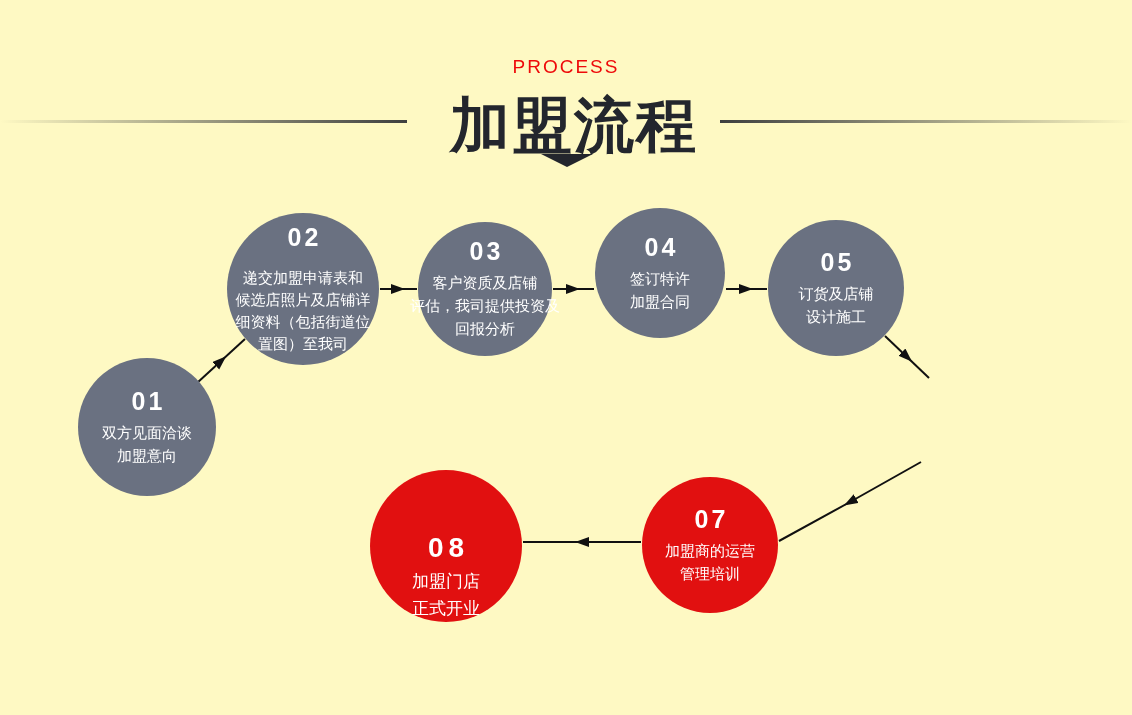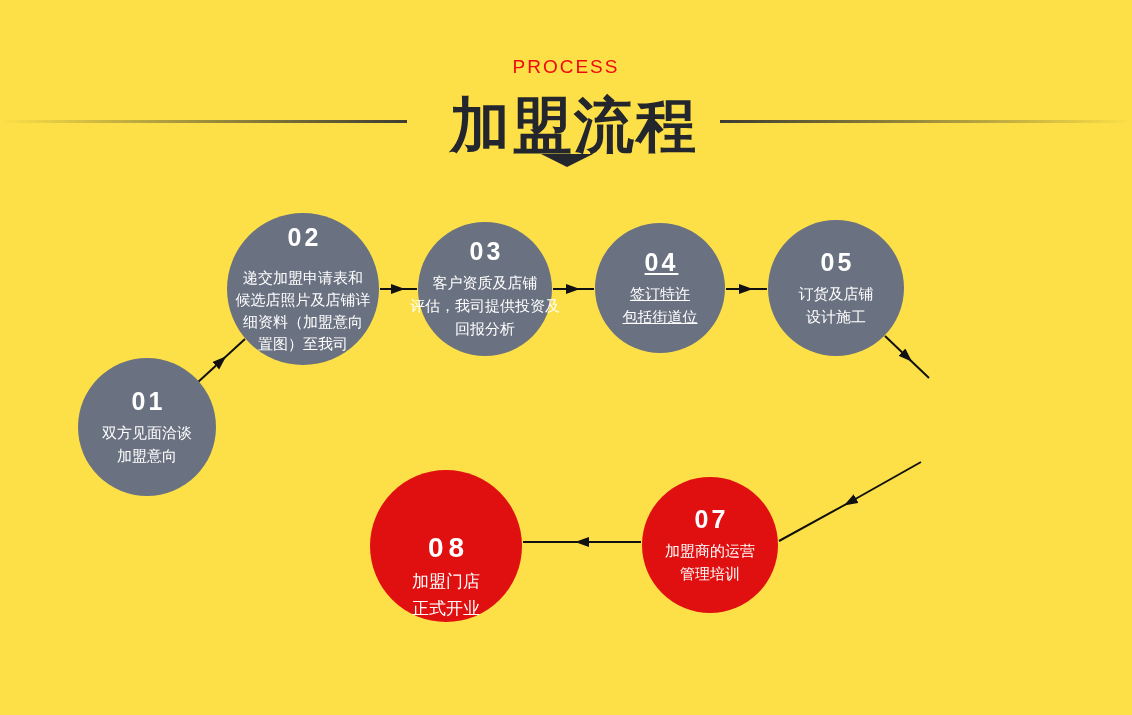--- a/index.html
+++ b/index.html
@@ -2,21 +2,21 @@
 <html><head>
 <meta charset="utf-8">
 <style>
   html, body { margin: 0; padding: 0; background: #ffffff; }
   body { font-family: "Liberation Sans", "DejaVu Sans", sans-serif; }
 
   .page {
     position: relative;
     width: 1132px;
     height: 715px;
-    background: #fde047;
+    background: #fef9c3;
     overflow: hidden;
   }
 
   
   .eyebrow {
     position: absolute;
     top: 56px; left: 0; width: 100%;
     text-align: center;
     font-size: 19px;
     font-weight: 500;
@@ -80,21 +80,21 @@
   }
   .line {
     font-size: 15px;
     line-height: 23px;
     white-space: nowrap;
   }
 
   .step-1 { left: 78px;  top: 358px; width: 138px; height: 138px; }
   .step-2 { left: 227px; top: 213px; width: 152px; height: 152px; }
   .step-3 { left: 418px; top: 222px; width: 134px; height: 134px; }
-  .step-4 { left: 595px; top: 223px; width: 130px; height: 130px; text-decoration: underline; }
+  .step-4 { left: 595px; top: 208px; width: 130px; height: 130px; }
   .step-5 { left: 768px; top: 220px; width: 136px; height: 136px; }
   .step-6 { left: 910px; top: 359px; width: 136px; height: 136px; }
   .step-7 { left: 642px; top: 477px; width: 136px; height: 136px; }
   .step-8 { left: 370px; top: 470px; width: 152px; height: 152px; justify-content: flex-end; }
 
   .step-2 .num { margin-bottom: 17px; }
   .step-2 .line { line-height: 22px; }
   .step-8 .num { font-size: 28px; letter-spacing: 5px; padding-left: 5px; }
   .step-8 .line { font-size: 17px; line-height: 27px; }
 
@@ -135,35 +135,35 @@
   <div class="circle gray step-1">
     <div class="num">01</div>
     <div class="line">双方见面洽谈</div>
     <div class="line">加盟意向</div>
   </div>
 
   <div class="circle gray step-2">
     <div class="num">02</div>
     <div class="line">递交加盟申请表和</div>
     <div class="line">候选店照片及店铺详</div>
-    <div class="line">细资料（加盟意向</div>
+    <div class="line">细资料（包括街道位</div>
     <div class="line">置图）至我司</div>
   </div>
 
   <div class="circle gray step-3">
     <div class="num">03</div>
     <div class="line">客户资质及店铺</div>
     <div class="line">评估，我司提供投资及</div>
     <div class="line">回报分析</div>
   </div>
 
   <div class="circle gray step-4">
     <div class="num">04</div>
     <div class="line">签订特许</div>
-    <div class="line">包括街道位</div>
+    <div class="line">加盟合同</div>
   </div>
 
   <div class="circle gray step-5">
     <div class="num">05</div>
     <div class="line">订货及店铺</div>
     <div class="line">设计施工</div>
   </div>
 
 
   <div class="circle red step-7">

